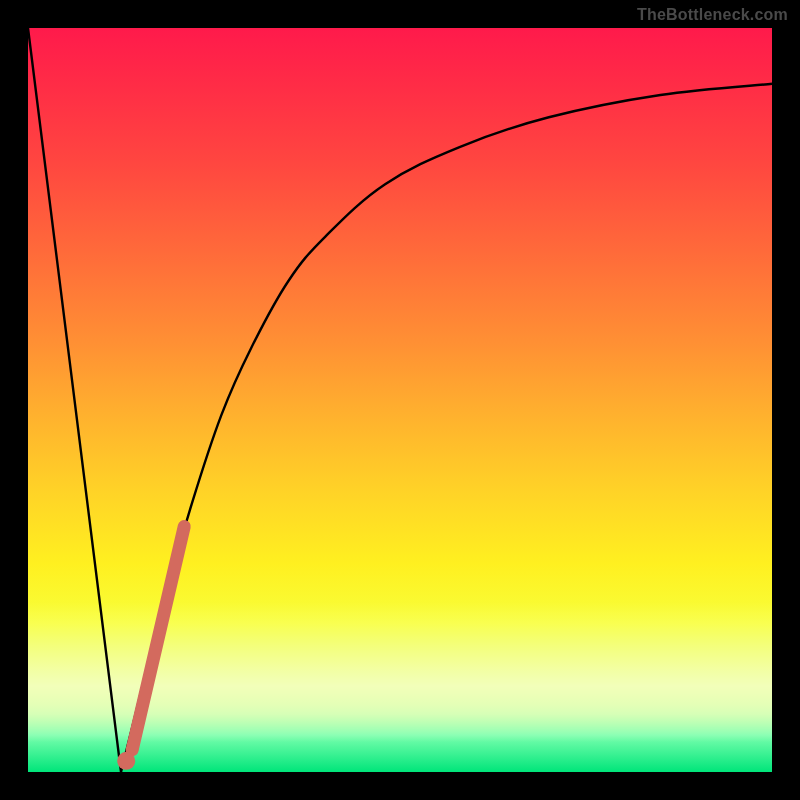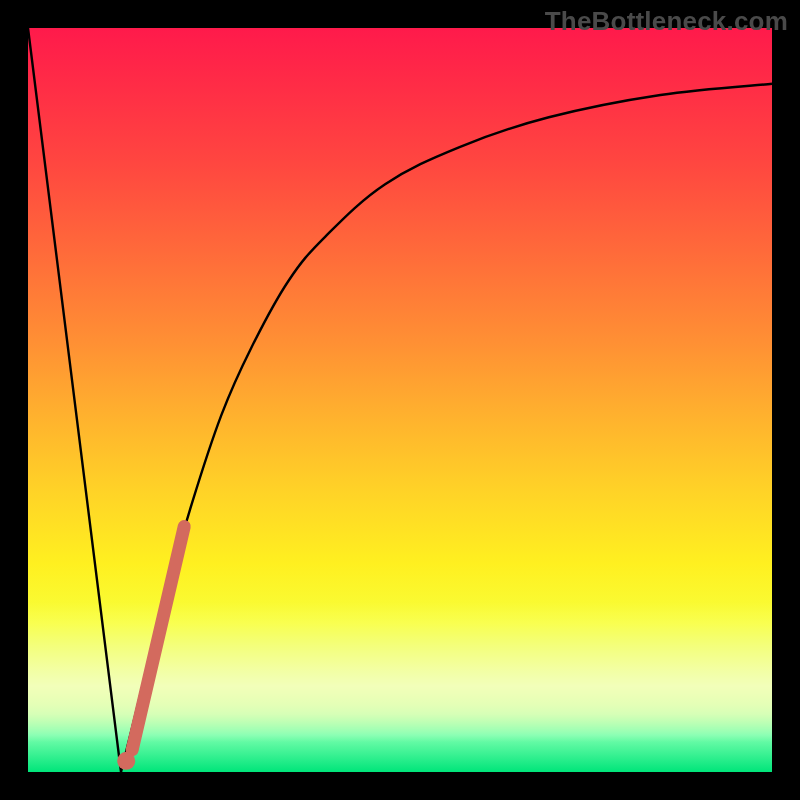--- a/index.html
+++ b/index.html
@@ -60,21 +60,21 @@
       rgba(255,255,140,0.55) 80%,
       rgba(255,255,100,0) 100%
     );
     mix-blend-mode: screen;
   }
   .watermark {
     position: absolute;
     top: 6px;
     right: 12px;
     color: #4a4a4a;
-    font-size: 26px;
+    font-size: 16px;
     font-weight: 600;
     letter-spacing: 0.2px;
     user-select: none;
   }
   svg.curves {
     position: absolute;
     inset: 0;
     width: 100%;
     height: 100%;
   }

